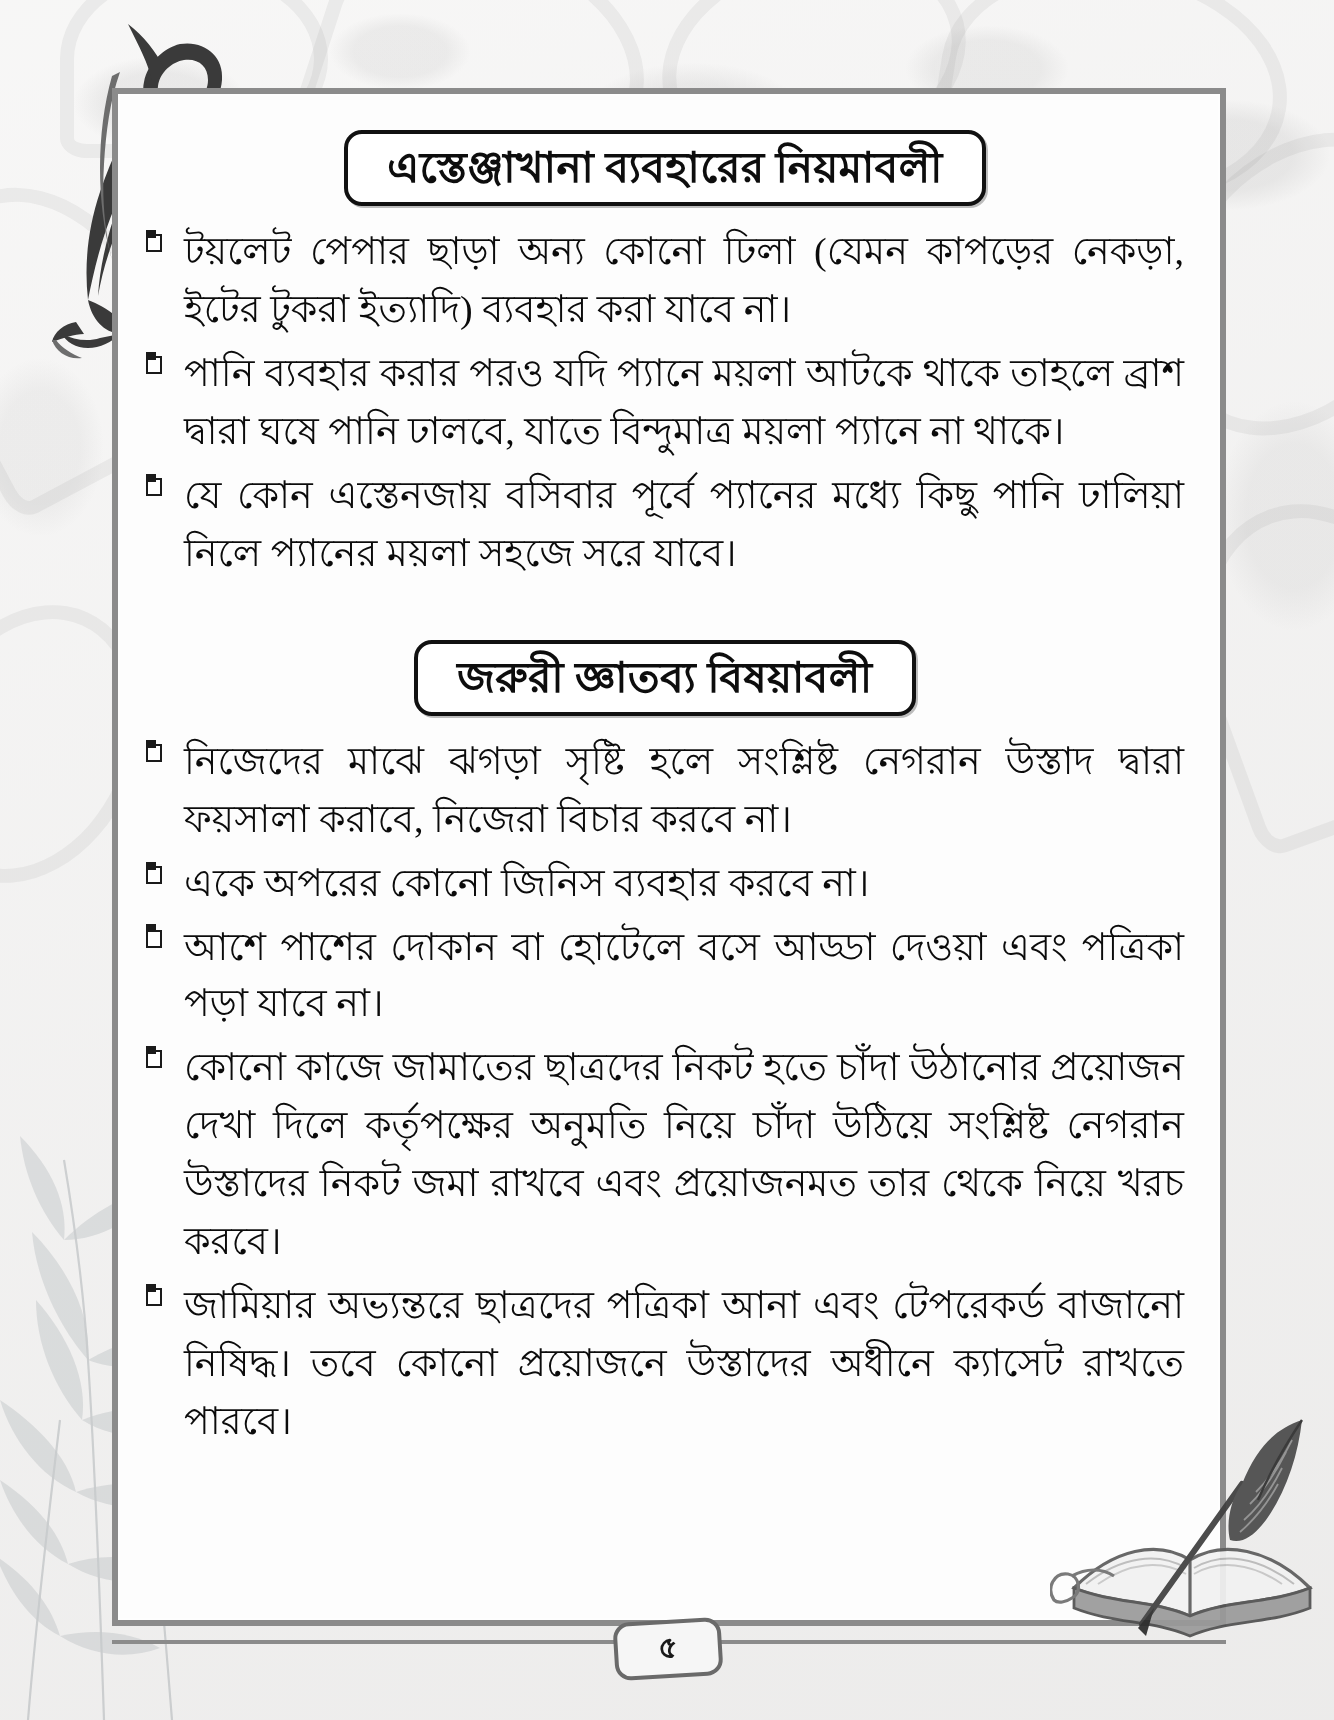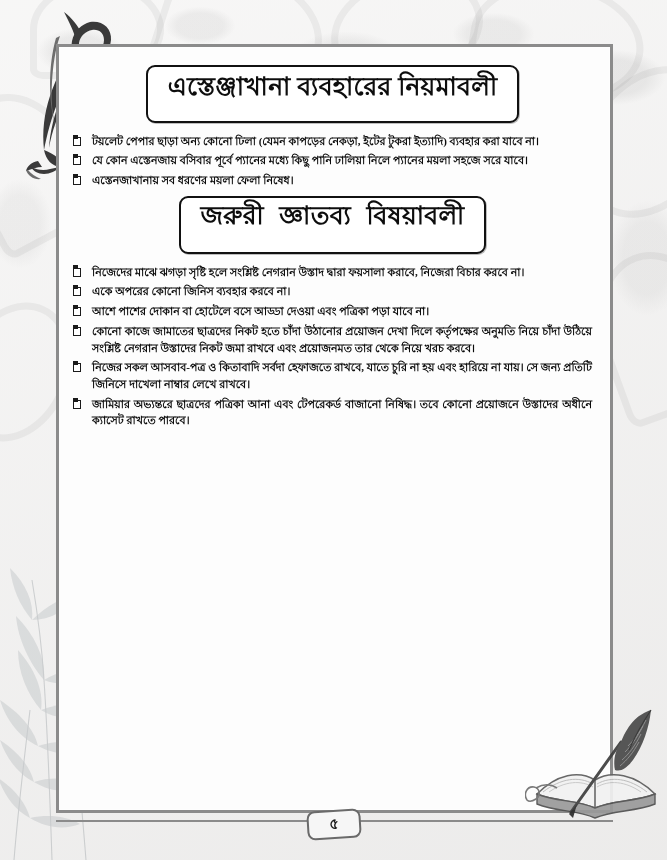--- a/index.html
+++ b/index.html
@@ -79,48 +79,47 @@
   
   .heading-wrap {
     display: flex;
     justify-content: center;
     margin: 6px 0 10px 0;
   }
   .heading {
     display: inline-block;
     border: 2.5px solid #111;
     border-radius: 9px;
-    padding: 3px 20px 17px 20px;
+    padding: 3px 20px 3px 20px;
     background: #ffffff;
-    font-size: 25px;
+    font-size: 21px;
     font-weight: bold;
     color: #0d0d0d;
     letter-spacing: 0.3px;
     line-height: 1.35;
     box-shadow: 1px 1px 0 rgba(0,0,0,0.25);
     white-space: nowrap;
   }
-  .heading-2 { margin-top: 0; font-family: Liberation Mono, monospace; }
+  .heading-2 { margin-top: 20px; }
 
   
   ul.rules {
     list-style: none;
     margin: 0;
     padding: 0 4px 0 2px;
   }
   ul.rules li {
     position: relative;
     padding-left: 21px;
     margin-bottom: 3px;
-    font-size: 11px;
+    font-size: 19px;
     line-height: 1.52;
     color: #0b0b0b;
     text-align: justify;
     text-justify: inter-word;
-    font-weight: bold;
   }
   
   ul.rules li .bullet {
     position: absolute;
     left: 2px;
     top: 4px;
     width: 8px;
     height: 9px;
     border: 1.4px solid #1a1a1a;
     background: #ffffff;
@@ -251,28 +250,25 @@
       <ul class="rules">
         <li>
           <span class="bullet"></span>
           <span>টয়লেট পেপার ছাড়া অন্য কোনো ঢিলা (যেমন কাপড়ের নেকড়া, ইটের টুকরা ইত্যাদি) ব্যবহার করা যাবে না।</span>
         </li>
         <li>
           <span class="bullet"></span>
         </li>
         <li>
           <span class="bullet"></span>
+          <span>পানি ব্যবহার করার পরও যদি প্যানে ময়লা আটকে থাকে তাহলে ব্রাশ দ্বারা ঘষে পানি ঢালবে, যাতে বিন্দুমাত্র ময়লা প্যানে না থাকে।</span>
         </li>
         <li>
           <span class="bullet"></span>
           <span>যে কোন এস্তেনজায় বসিবার পূর্বে প্যানের মধ্যে কিছু পানি ঢালিয়া নিলে প্যানের ময়লা সহজে সরে যাবে।</span>
-        </li>
-        <li>
-          <span class="bullet"></span>
-          <span>এস্তেনজাখানায় সব ধরণের ময়লা ফেলা নিষেধ।</span>
         </li>
       </ul>
 
       <div class="section-gap"></div>
 
       <div class="heading-wrap heading-2">
         <div class="heading">জরুরী জ্ঞাতব্য বিষয়াবলী</div>
       </div>
       <ul class="rules">
         <li>
@@ -283,24 +279,20 @@
           <span class="bullet"></span>
           <span>একে অপরের কোনো জিনিস ব্যবহার করবে না।</span>
         </li>
         <li>
           <span class="bullet"></span>
           <span>আশে পাশের দোকান বা হোটেলে বসে আড্ডা দেওয়া এবং পত্রিকা পড়া যাবে না।</span>
         </li>
         <li>
           <span class="bullet"></span>
           <span>কোনো কাজে জামাতের ছাত্রদের নিকট হতে চাঁদা উঠানোর প্রয়োজন দেখা দিলে কর্তৃপক্ষের অনুমতি নিয়ে চাঁদা উঠিয়ে সংশ্লিষ্ট নেগরান উস্তাদের নিকট জমা রাখবে এবং প্রয়োজনমত তার থেকে নিয়ে খরচ করবে।</span>
-        </li>
-        <li>
-          <span class="bullet"></span>
-          <span>নিজের সকল আসবাব-পত্র ও কিতাবাদি সর্বদা হেফাজতে রাখবে, যাতে চুরি না হয় এবং হারিয়ে না যায়। সে জন্য প্রতিটি জিনিসে দাখেলা নাম্বার লেখে রাখবে।</span>
         </li>
         <li>
           <span class="bullet"></span>
         </li>
         <li>
           <span class="bullet"></span>
           <span>জামিয়ার অভ্যন্তরে ছাত্রদের পত্রিকা আনা এবং টেপরেকর্ড বাজানো নিষিদ্ধ। তবে কোনো প্রয়োজনে উস্তাদের অধীনে ক্যাসেট রাখতে পারবে।</span>
         </li>
       </ul>
 

